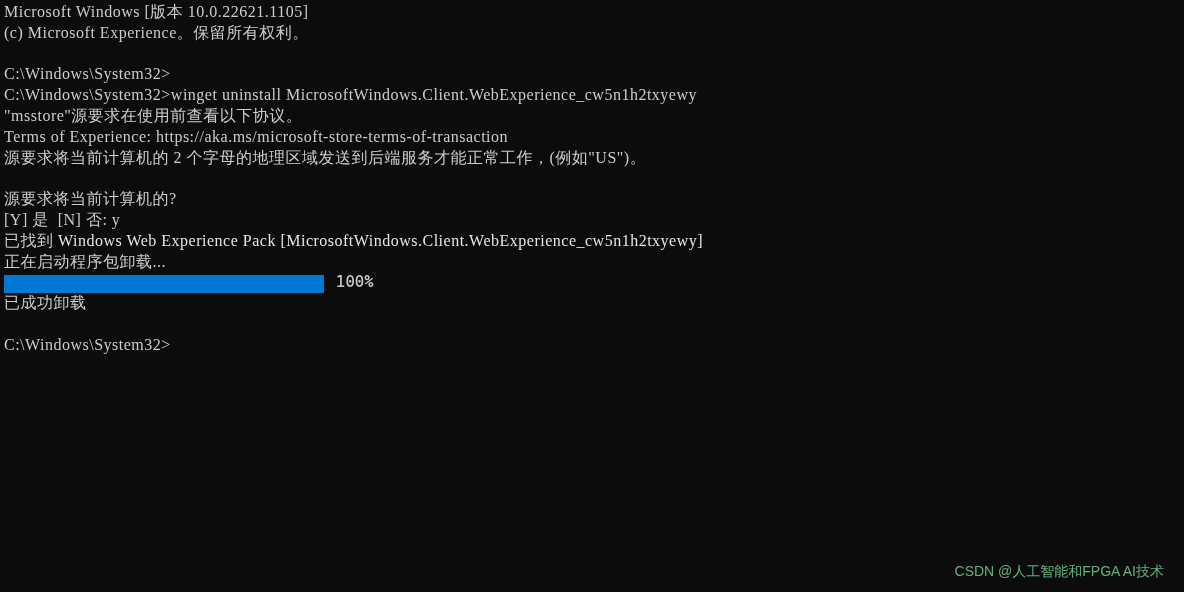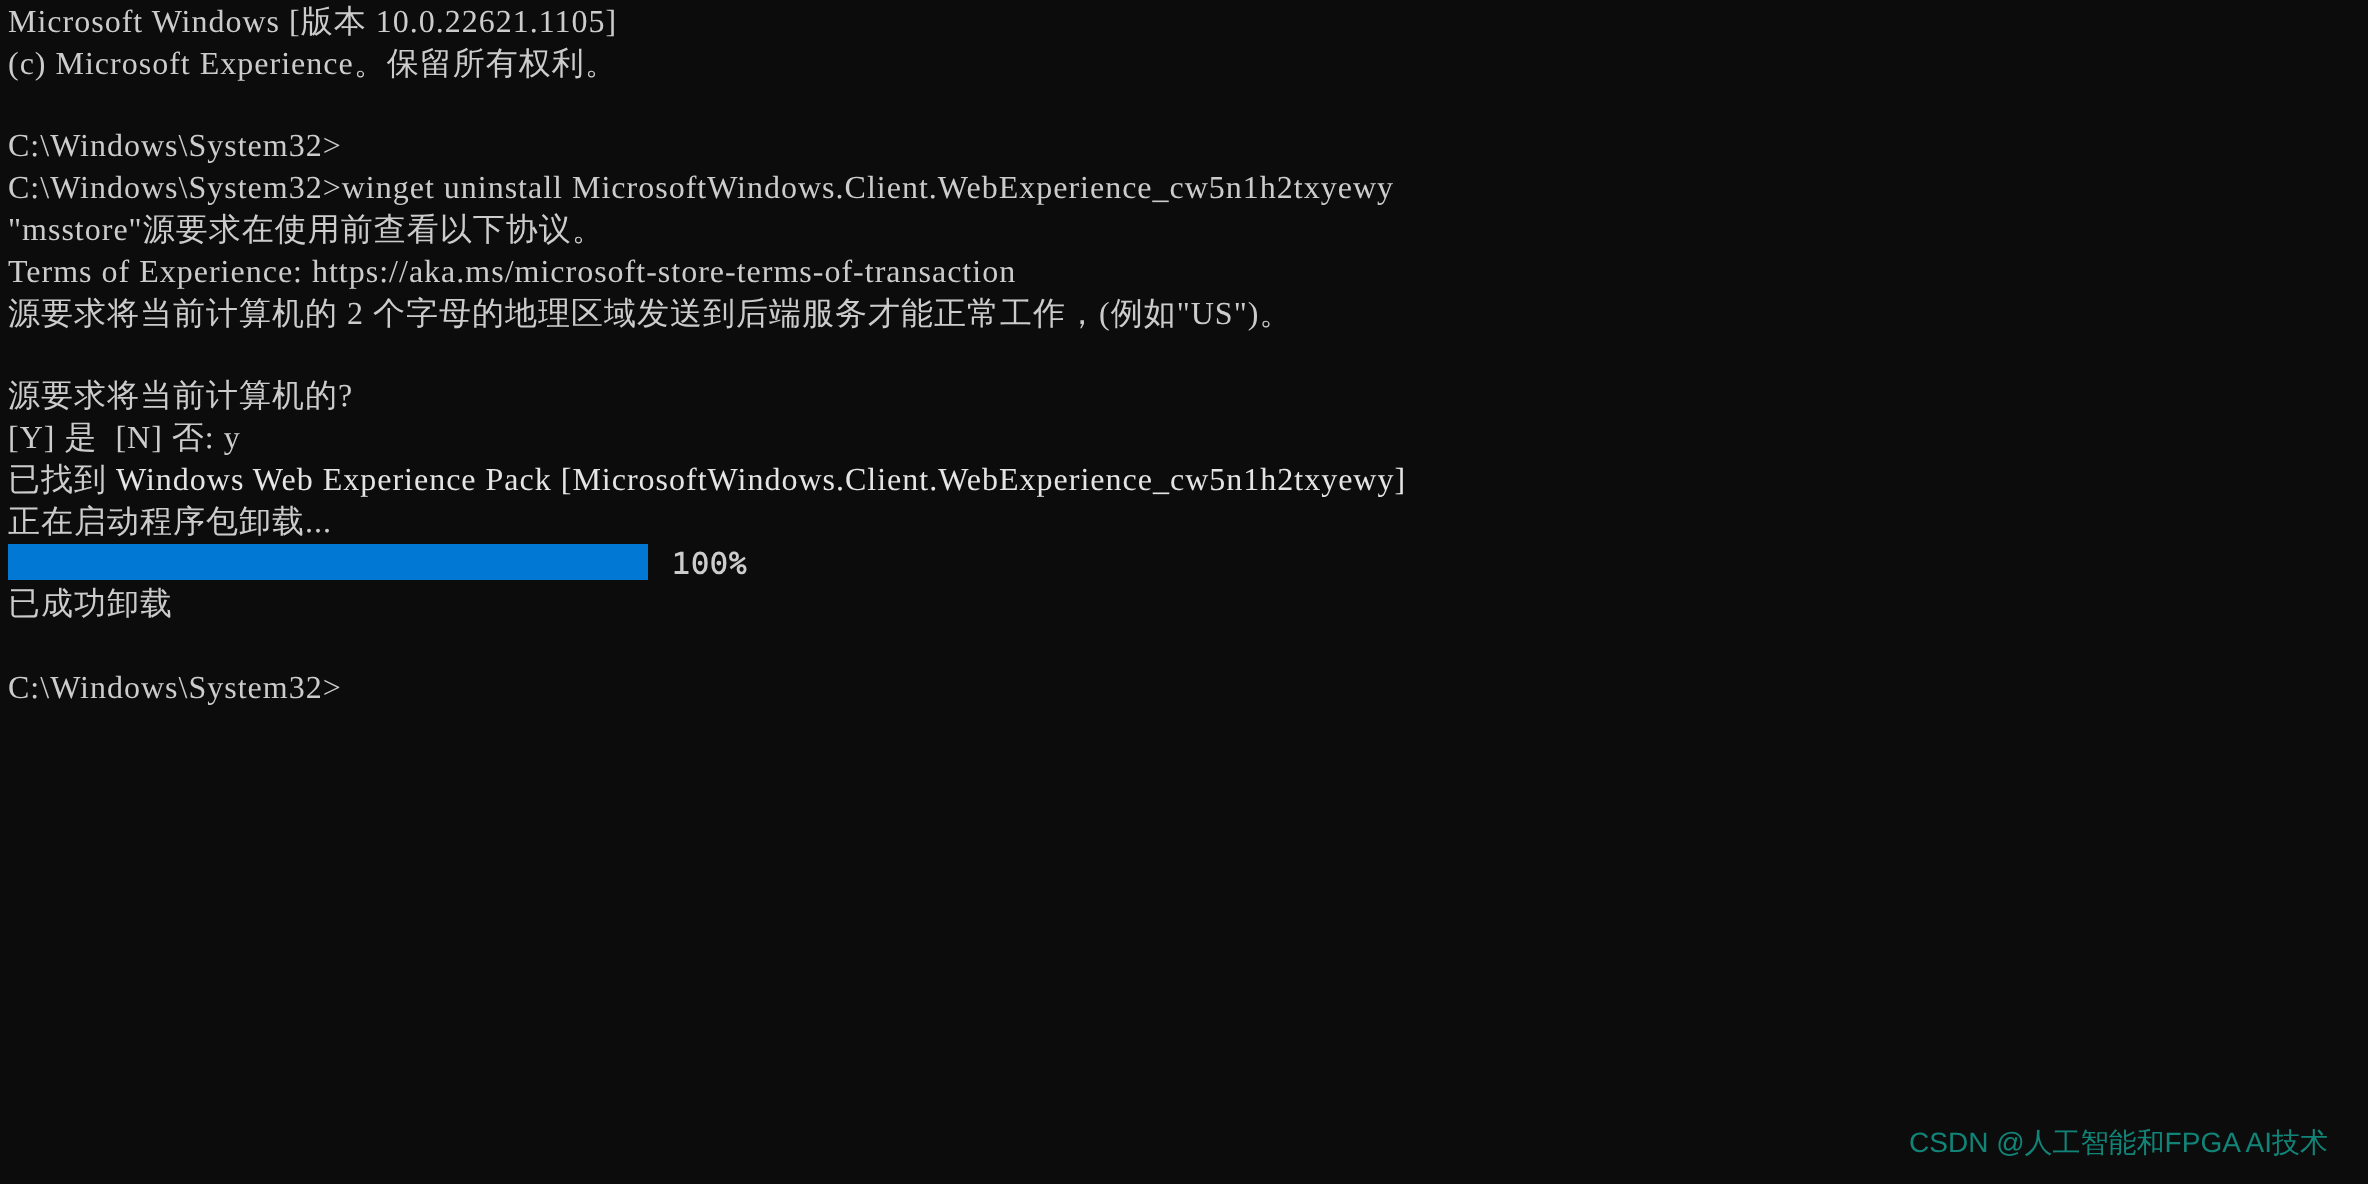--- a/index.html
+++ b/index.html
@@ -29,28 +29,28 @@
     }
     .progress-bar {
       display: inline-block;
       background-color: #0078d4;
       width: 320px;
       height: 18px;
       vertical-align: middle;
     }
     .progress-row {
       display: flex;
-      align-items: flex-start;
+      align-items: flex-end;
       gap: 12px;
     }
     .watermark {
       position: absolute;
       bottom: 12px;
       right: 20px;
-      color: #14b8a6;
+      color: #86efac;
       font-family: sans-serif;
       font-size: 14px;
       opacity: 0.7;
     }
     .blank-line {
       height: 1.3em;
     }
   </style>
 </head>
 <body>

